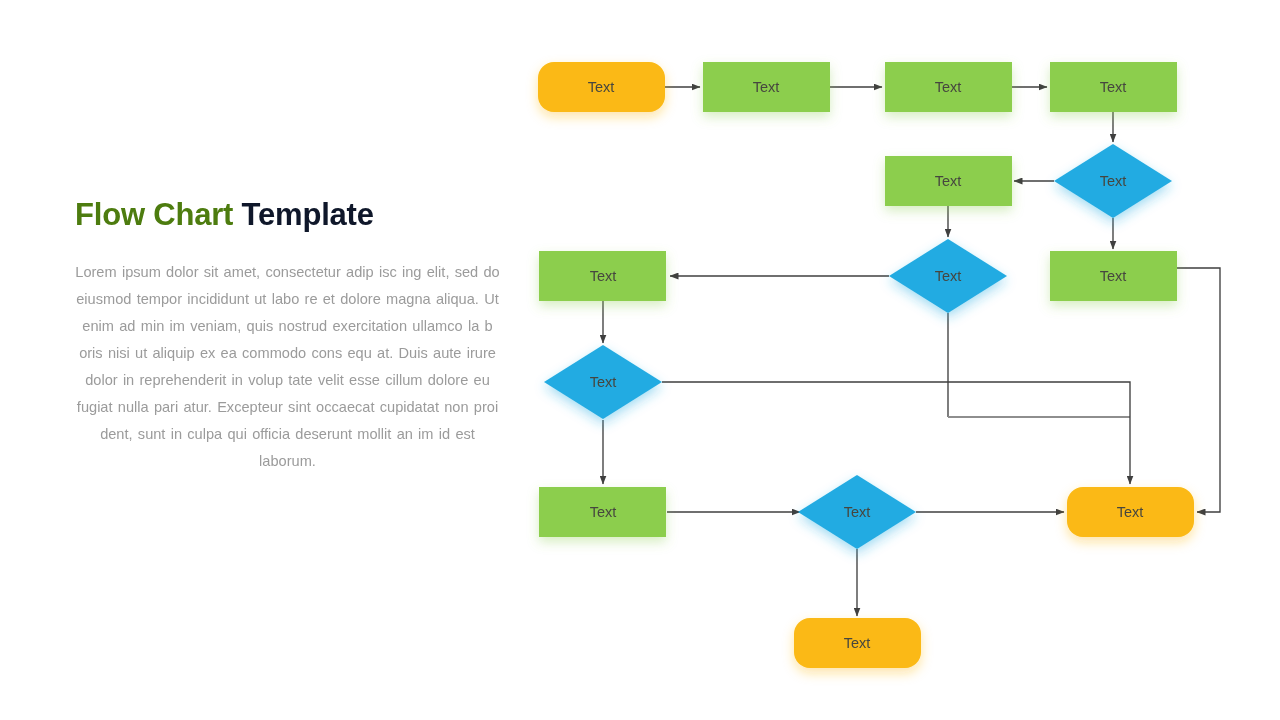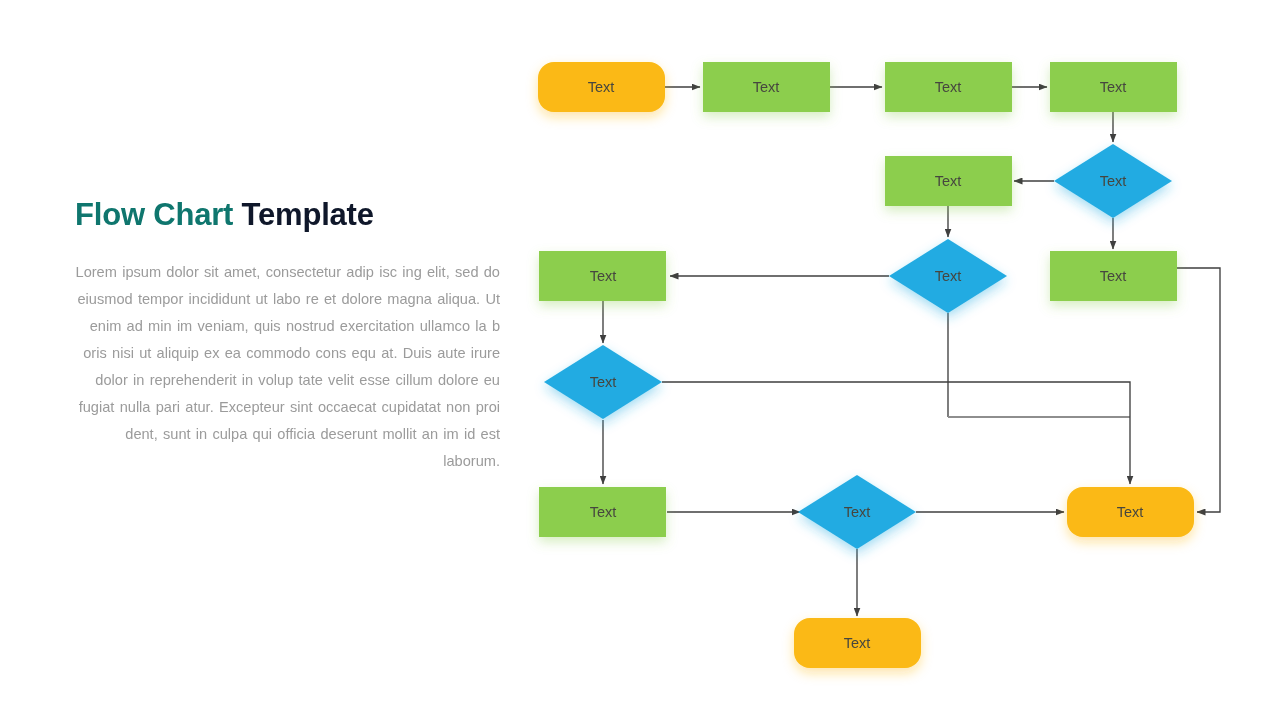--- a/index.html
+++ b/index.html
@@ -30,33 +30,33 @@
   }
   .page-title {
     font-size: 31px;
     line-height: 1.2;
     margin: 0 0 26px 0;
     letter-spacing: -0.2px;
     white-space: nowrap;
   }
   .page-title .t-strong {
     font-weight: bold;
-    color: #0f766e;
+    color: #4d7c0f;
   }
   .page-title .t-light {
     font-weight: bold;
     color: #0f172a;
   }
   .body-copy {
     font-size: 14.6px;
     line-height: 27px;
     color: #9b9b9b;
     margin: 0;
     width: 425px;
-    text-align: right;
+    text-align: center;
     word-spacing: 1.2px;
   }
 
   
   #flow {
     position: absolute;
     left: 0;
     top: 0;
   }
   .node-label {

